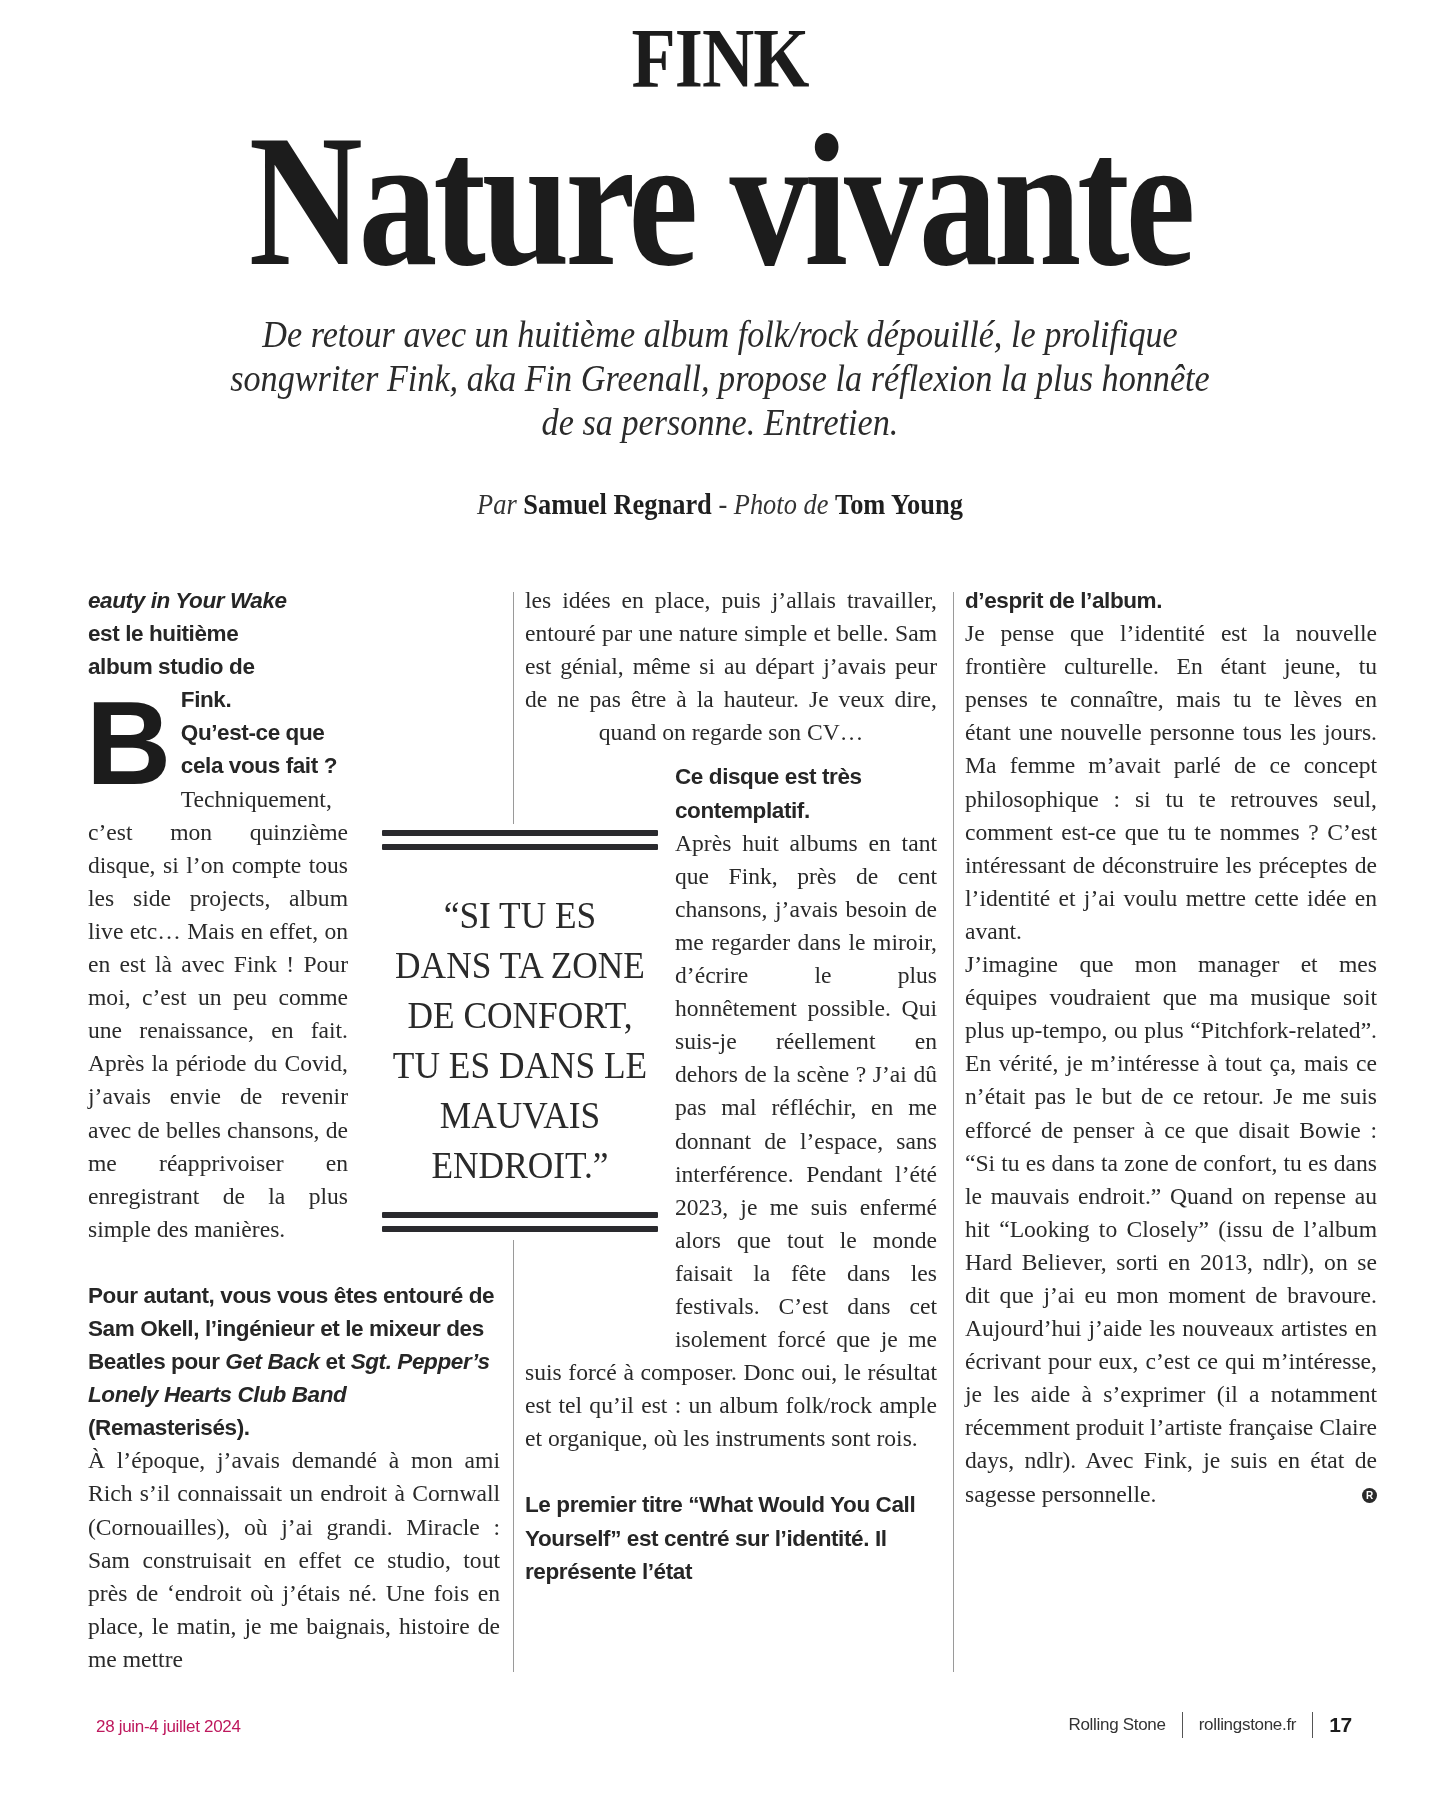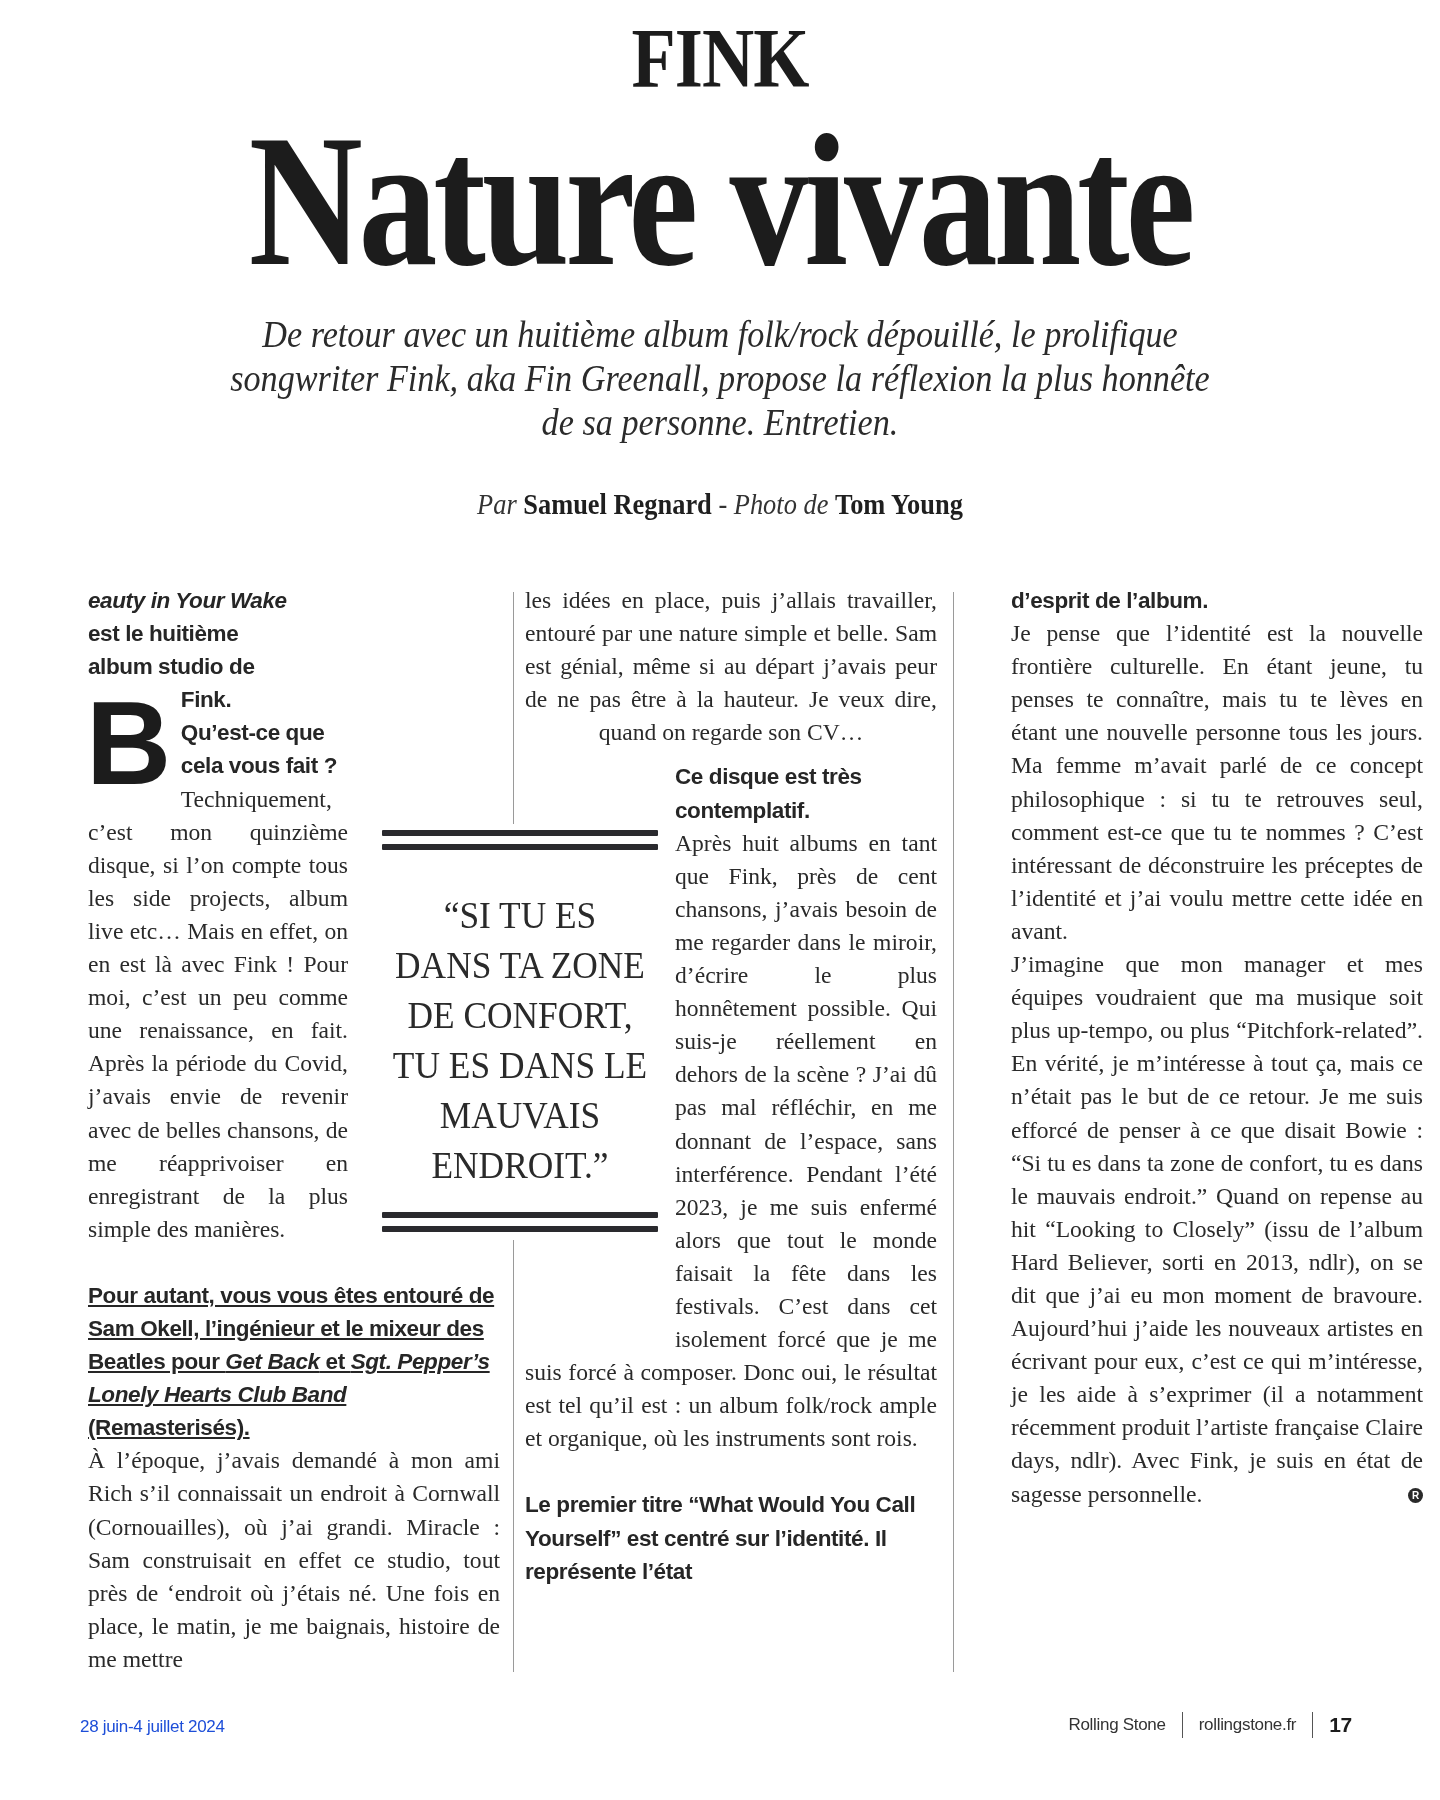--- a/index.html
+++ b/index.html
@@ -21,39 +21,39 @@
   .byline .b { font-weight:bold; color:#1f1f1f; }
 
   .col { position:absolute; top:584px; font-family:"Liberation Serif", serif; font-size:23.6px;
     line-height:33.1px; color:#2a2a2a; }
   .col p { margin:0; text-align:justify; }
   .q { font-family:"Liberation Sans", "DejaVu Sans", sans-serif; font-weight:bold; font-size:22.5px;
     line-height:33.1px; color:#262626; letter-spacing:-0.4px; margin:0; }
   .q i { font-style:italic; }
   .col1 { left:88px; width:412px; }
   .col2 { left:525px; width:412px; }
-  .col3 { left:965px; width:412px;margin-left:46px; }
+  .col3 { left:965px; width:412px; }
 
   .dropcap { float:left; font-family:"Liberation Sans", sans-serif; font-weight:bold;
     font-size:118px; line-height:90px; margin:4px 10px -4px -2px; color:#1c1c1c; }
 
   .vrule { position:absolute; width:1px; background:#9a9a9a; }
 
   .pull { position:absolute; left:382px; top:830px; width:280px; height:404px; }
   .pull .bars { position:absolute; left:0; width:276px; height:22px; }
   .pull .bars div { height:6px; background:#2a2a2e; border-radius:1px; }
   .pull .bars div + div { margin-top:8px; }
   .pull .text { position:absolute; top:60px; left:0; width:276px; text-align:center;
     font-family:"Liberation Serif", serif; font-size:38px; line-height:50px; color:#2a2a2a;
     letter-spacing:0px; transform:scaleX(0.93); }
 
   .wrapspacer { float:right; width:200px; clear:right; }
 
-  .footer-left { position:absolute; top:1717px; left:80px; font-family:"Liberation Sans", sans-serif;
-    font-size:17px; color:#1d4ed8; letter-spacing:-0.3px; }
+  .footer-left { position:absolute; top:1717px; left:96px; font-family:"Liberation Sans", sans-serif;
+    font-size:17px; color:#be185d; letter-spacing:-0.3px; }
   .footer-right { position:absolute; top:1712px; right:88px; font-family:"Liberation Sans", sans-serif;
     font-size:17px; color:#333; display:flex; align-items:center; gap:16px; letter-spacing:-0.3px; }
   .footer-right .sep { width:1px; height:26px; background:#555; display:inline-block; }
   .footer-right .page { font-weight:bold; font-size:21px; color:#1c1c1c; }
   .endmark { display:inline-block; float:right; width:15px; height:15px; border-radius:50%;
     background:#2a2a2a; color:#fff; font-family:"Liberation Sans", sans-serif; font-size:10px;
     line-height:15px; text-align:center; font-weight:bold; margin-top:10px; }
 </style>
 </head>
 <body>
@@ -73,21 +73,21 @@
 <div class="vrule" style="left:513px; top:1240px; height:432px;"></div>
 <div class="vrule" style="left:953px; top:592px; height:1080px;"></div>
 
 <div class="col col1">
   <div class="wrapspacer" style="height:110px;"></div>
   <div class="wrapspacer" style="height:540px; width:152px;"></div>
   <p class="q" style="text-align:left;">
     <span class="dropcap">B</span><i>eauty in Your Wake</i><span> est le huitième album studio de Fink. Qu’est-ce que cela vous fait ?</span>
   </p>
   <p>Techniquement, c’est mon quinzième disque, si l’on compte tous les side projects, album live etc… Mais en effet, on en est là avec Fink ! Pour moi, c’est un peu comme une renaissance, en fait. Après la période du Covid, j’avais envie de revenir avec de belles chansons, de me réapprivoiser en enregistrant de la plus simple des manières.</p>
-  <p class="q" style="margin-top:33px; text-align:left;text-decoration:underline;">
+  <p class="q" style="margin-top:33px; text-align:left;">
     <span>Pour autant, vous vous êtes entouré de Sam Okell, l’ingénieur et le mixeur des Beatles pour </span><i>Get Back</i><span> et </span><i>Sgt. Pepper’s Lonely Hearts Club Band</i><span> (Remasterisés).</span>
   </p>
   <p>À l’époque, j’avais demandé à mon ami Rich s’il connaissait un endroit à Cornwall (Cornouailles), où j’ai grandi. Miracle : Sam construisait en effet ce studio, tout près de ‘endroit où j’étais né. Une fois en place, le matin, je me baignais, histoire de me mettre</p>
 </div>
 
 <div class="col col2">
   <p style="text-align-last:center;">les idées en place, puis j’allais travailler, entouré par une nature simple et belle. Sam est génial, même si au départ j’avais peur de ne pas être à la hauteur. Je veux dire, quand on regarde son CV…</p>
   <div style="float:left; width:150px; height:560px; margin-top:24px;"></div>
   <p class="q" style="margin-top:11px; text-align:left;">Ce disque est très contemplatif.</p>
   <p>Après huit albums en tant que Fink, près de cent chansons, j’avais besoin de me regarder dans le miroir, d’écrire le plus honnêtement possible. Qui suis-je réellement en dehors de la scène ? J’ai dû pas mal réfléchir, en me donnant de l’espace, sans interférence. Pendant l’été 2023, je me suis enfermé alors que tout le monde faisait la fête dans les festivals. C’est dans cet isolement forcé que je me suis forcé à composer. Donc oui, le résultat est tel qu’il est : un album folk/rock ample et organique, où les instruments sont rois.</p>

